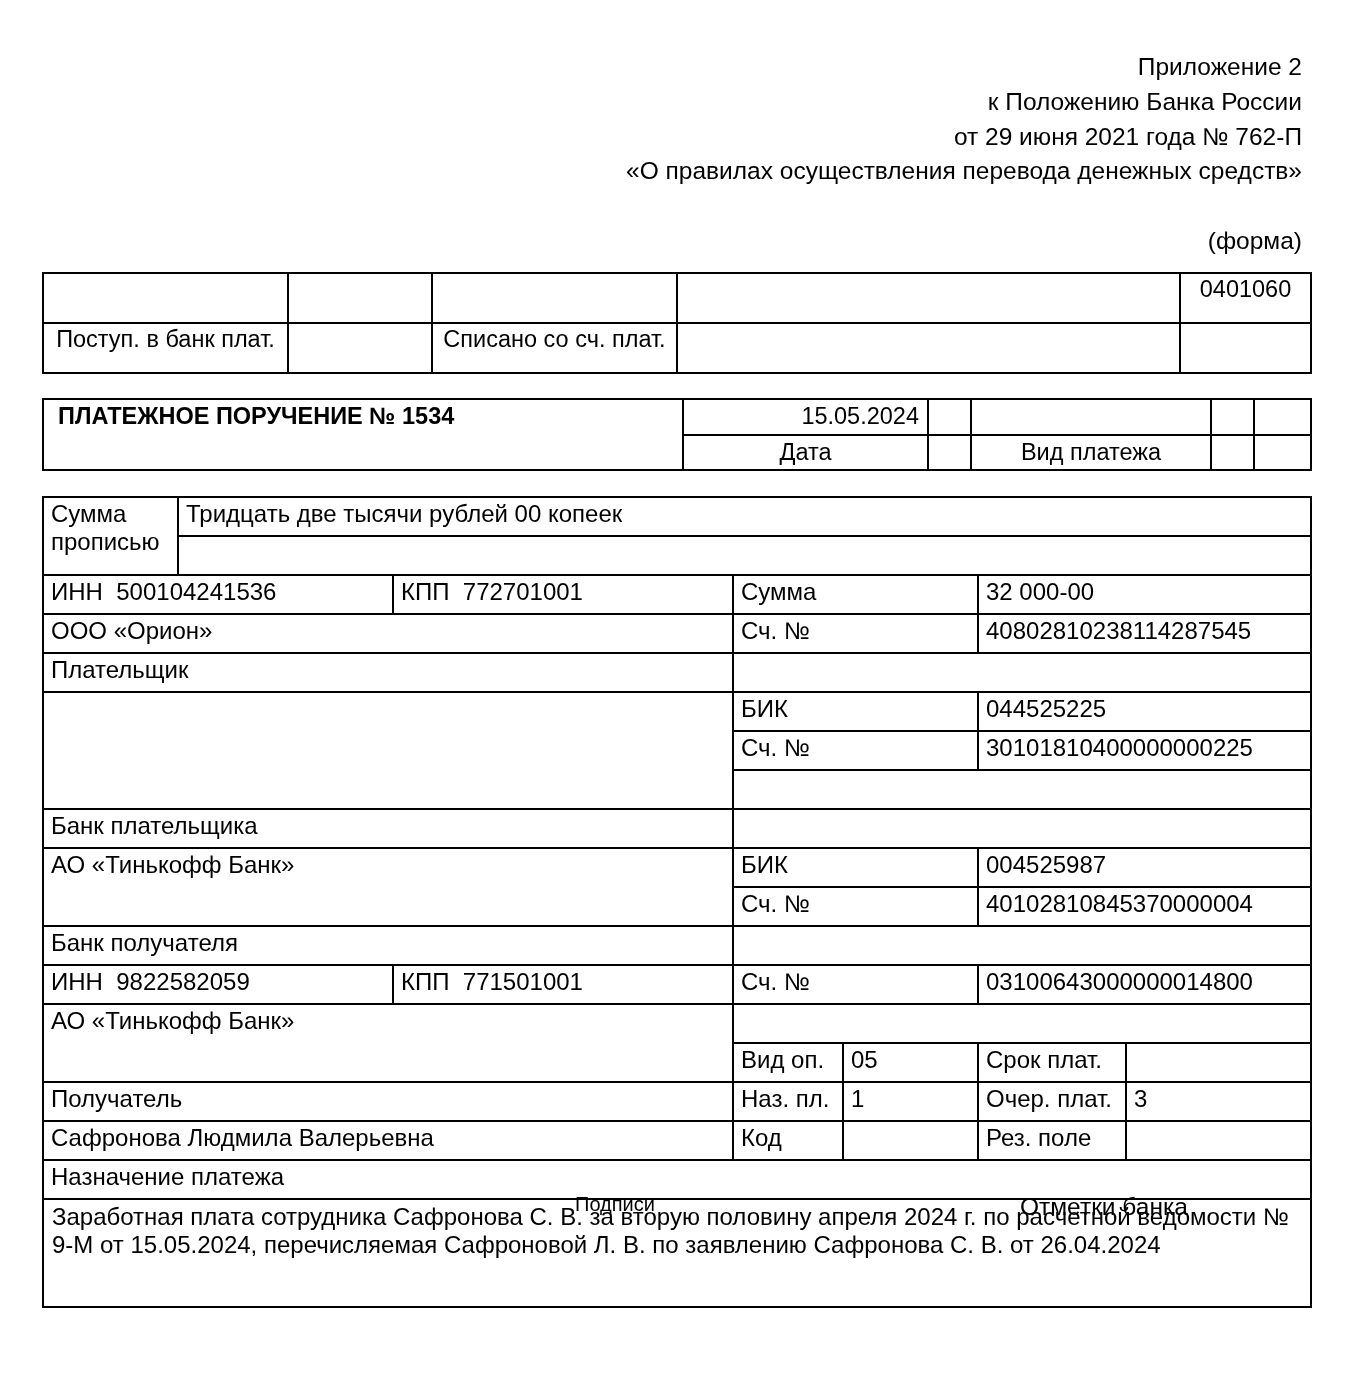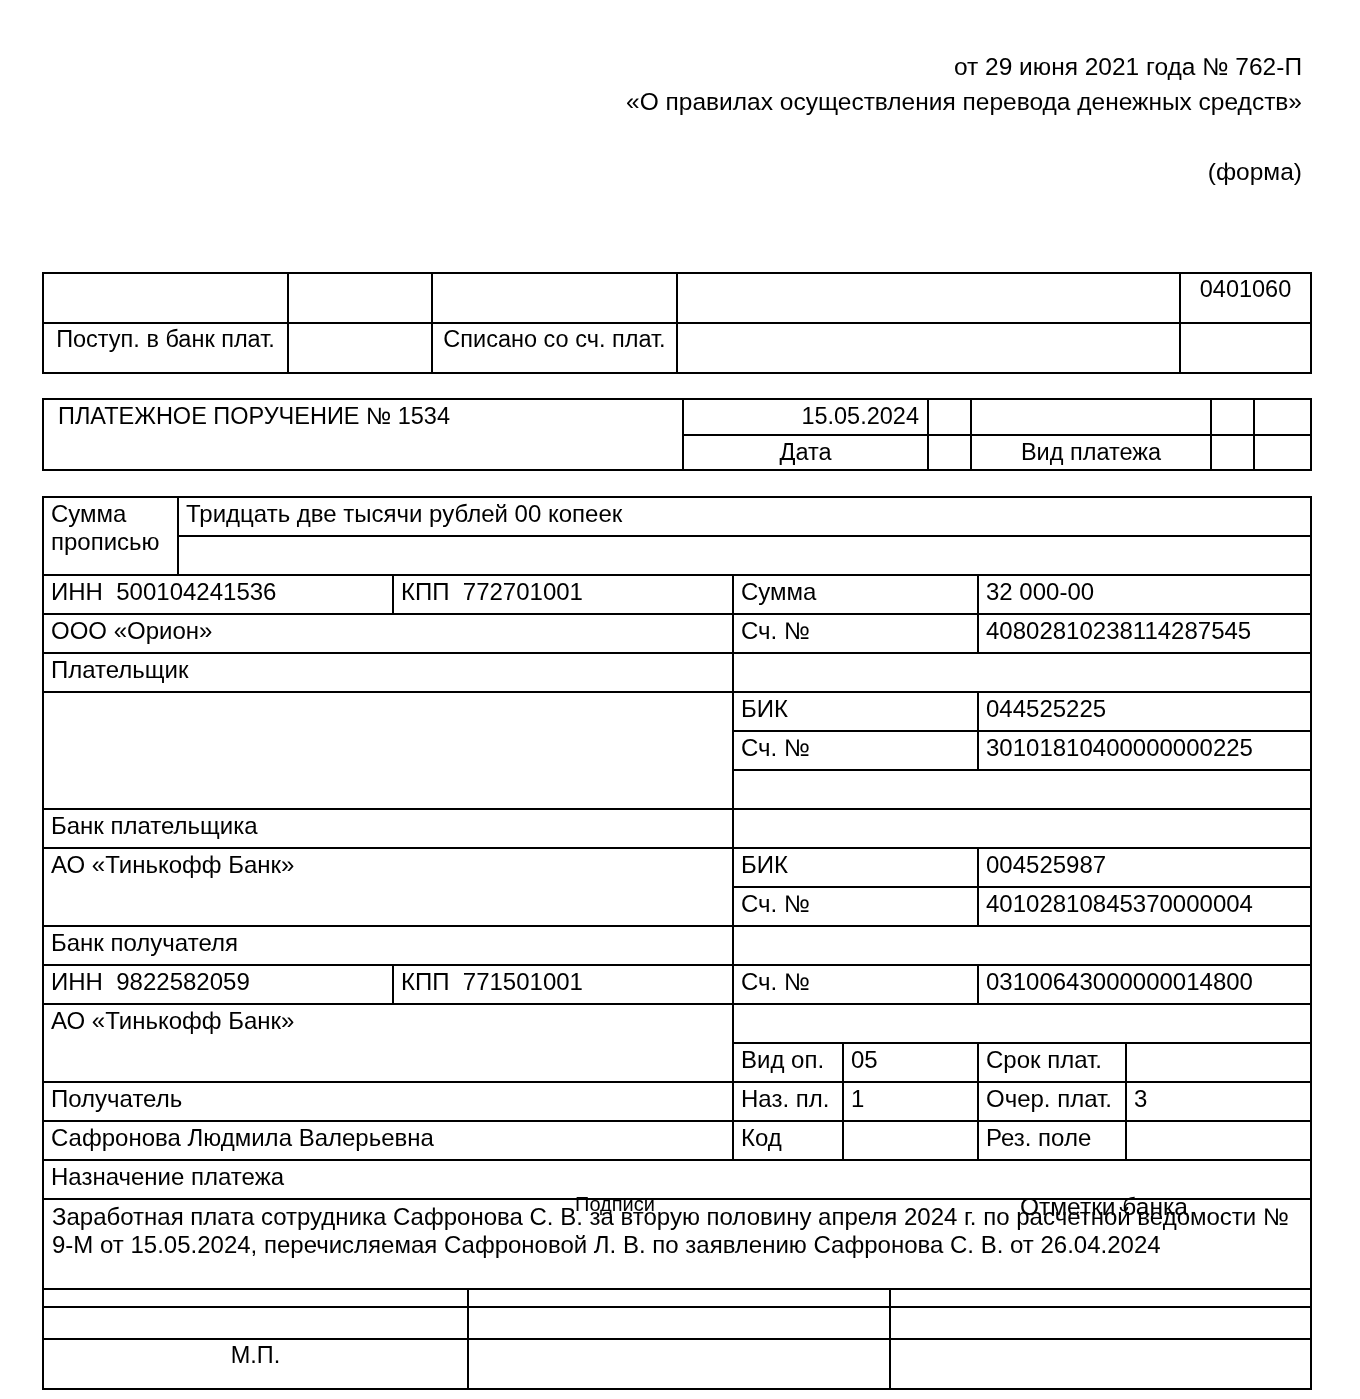--- a/index.html
+++ b/index.html
@@ -68,21 +68,21 @@
   
   .title-wrap {
     position: absolute;
     left: 42px;
     top: 398px;
     width: 1268px;
   }
   table.titletbl { width: 1268px; }
   table.titletbl td { padding: 3px 8px; }
   .pp-title {
-    font-weight: normal;
+    font-weight: bold;
     font-size: 25.5px;
     padding-left: 14px !important;
     white-space: nowrap;
     border-radius: 19px;
   }
   .date-val {
     text-align: right;
     font-size: 24px;
   }
   .sublabel {
@@ -141,20 +141,22 @@
     text-align: center;
     font-size: 24px;
   }
 </style>
 </head>
 <body>
 
 <div class="page">
 
   <div class="header-block">
+    <div>Приложение 2</div>
+    <div>к Положению Банка России</div>
     <div>от 29 июня 2021 года № 762-П</div>
     <div>«О правилах осуществления перевода денежных средств»</div>
   </div>
 
   <div class="form-word">(форма)</div>
 
   <div class="strip-wrap">
     <table class="doc strip">
       <colgroup>
         <col style="width:245px">
@@ -339,35 +341,14 @@
       <tr>
         <td colspan="7" class="nb-top purpose-text" style="height:100px;">Заработная плата сотрудника Сафронова С. В. за вторую половину апреля 2024 г. по расчетной ведомости № 9-М от 15.05.2024, перечисляемая Сафроновой Л. В. по заявлению Сафронова С. В. от 26.04.2024</td>
       </tr>
     </tbody>
       </table>
   </div>
 
   <div class="sign-sig">Подписи</div>
   <div class="sign-marks">Отметки банка</div>
 
-  <div class="bottom-wrap">
-    <table class="doc bottom">
-      <colgroup>
-        <col style="width:425px">
-        <col style="width:422px">
-        <col style="width:421px">
-      </colgroup>
-      <tbody>
-          <tr>
-        <td></td>
-        <td></td>
-        <td></td>
-      </tr>
-      <tr>
-        <td class="mp">М.П.</td>
-        <td></td>
-        <td></td>
-      </tr>
-    </tbody>
-      </table>
-  </div>
 
 </div>
 
 </body></html>

